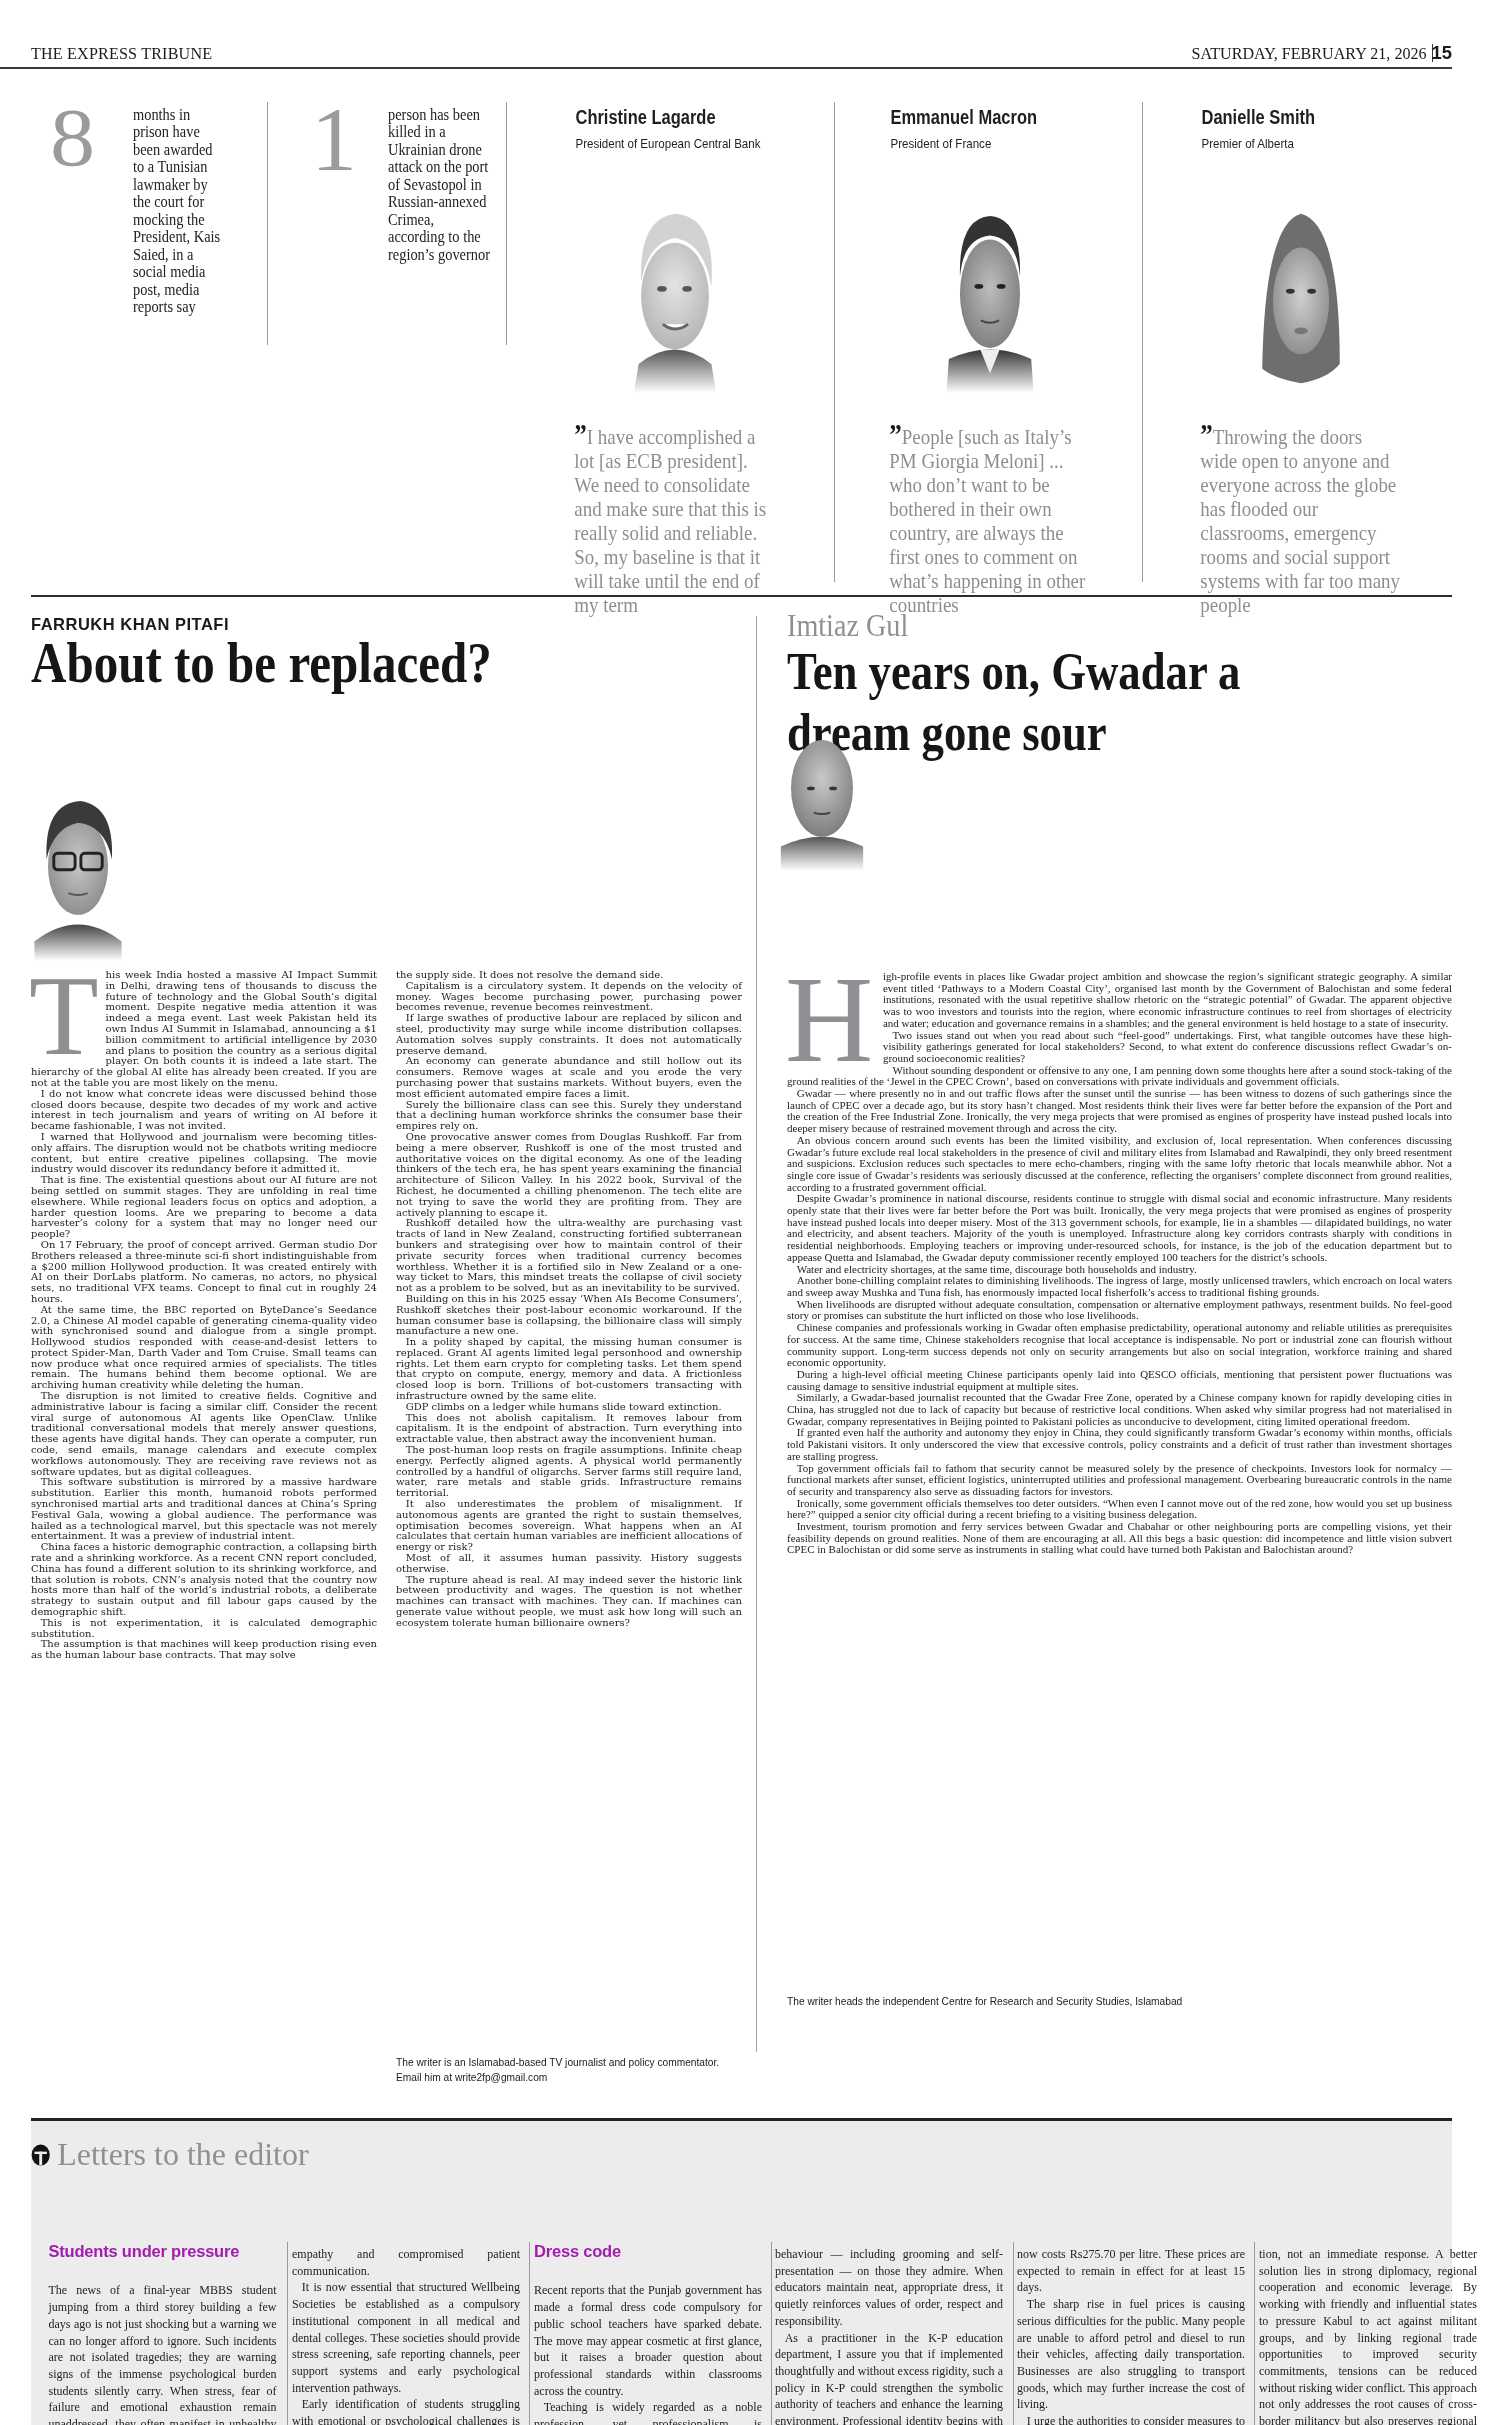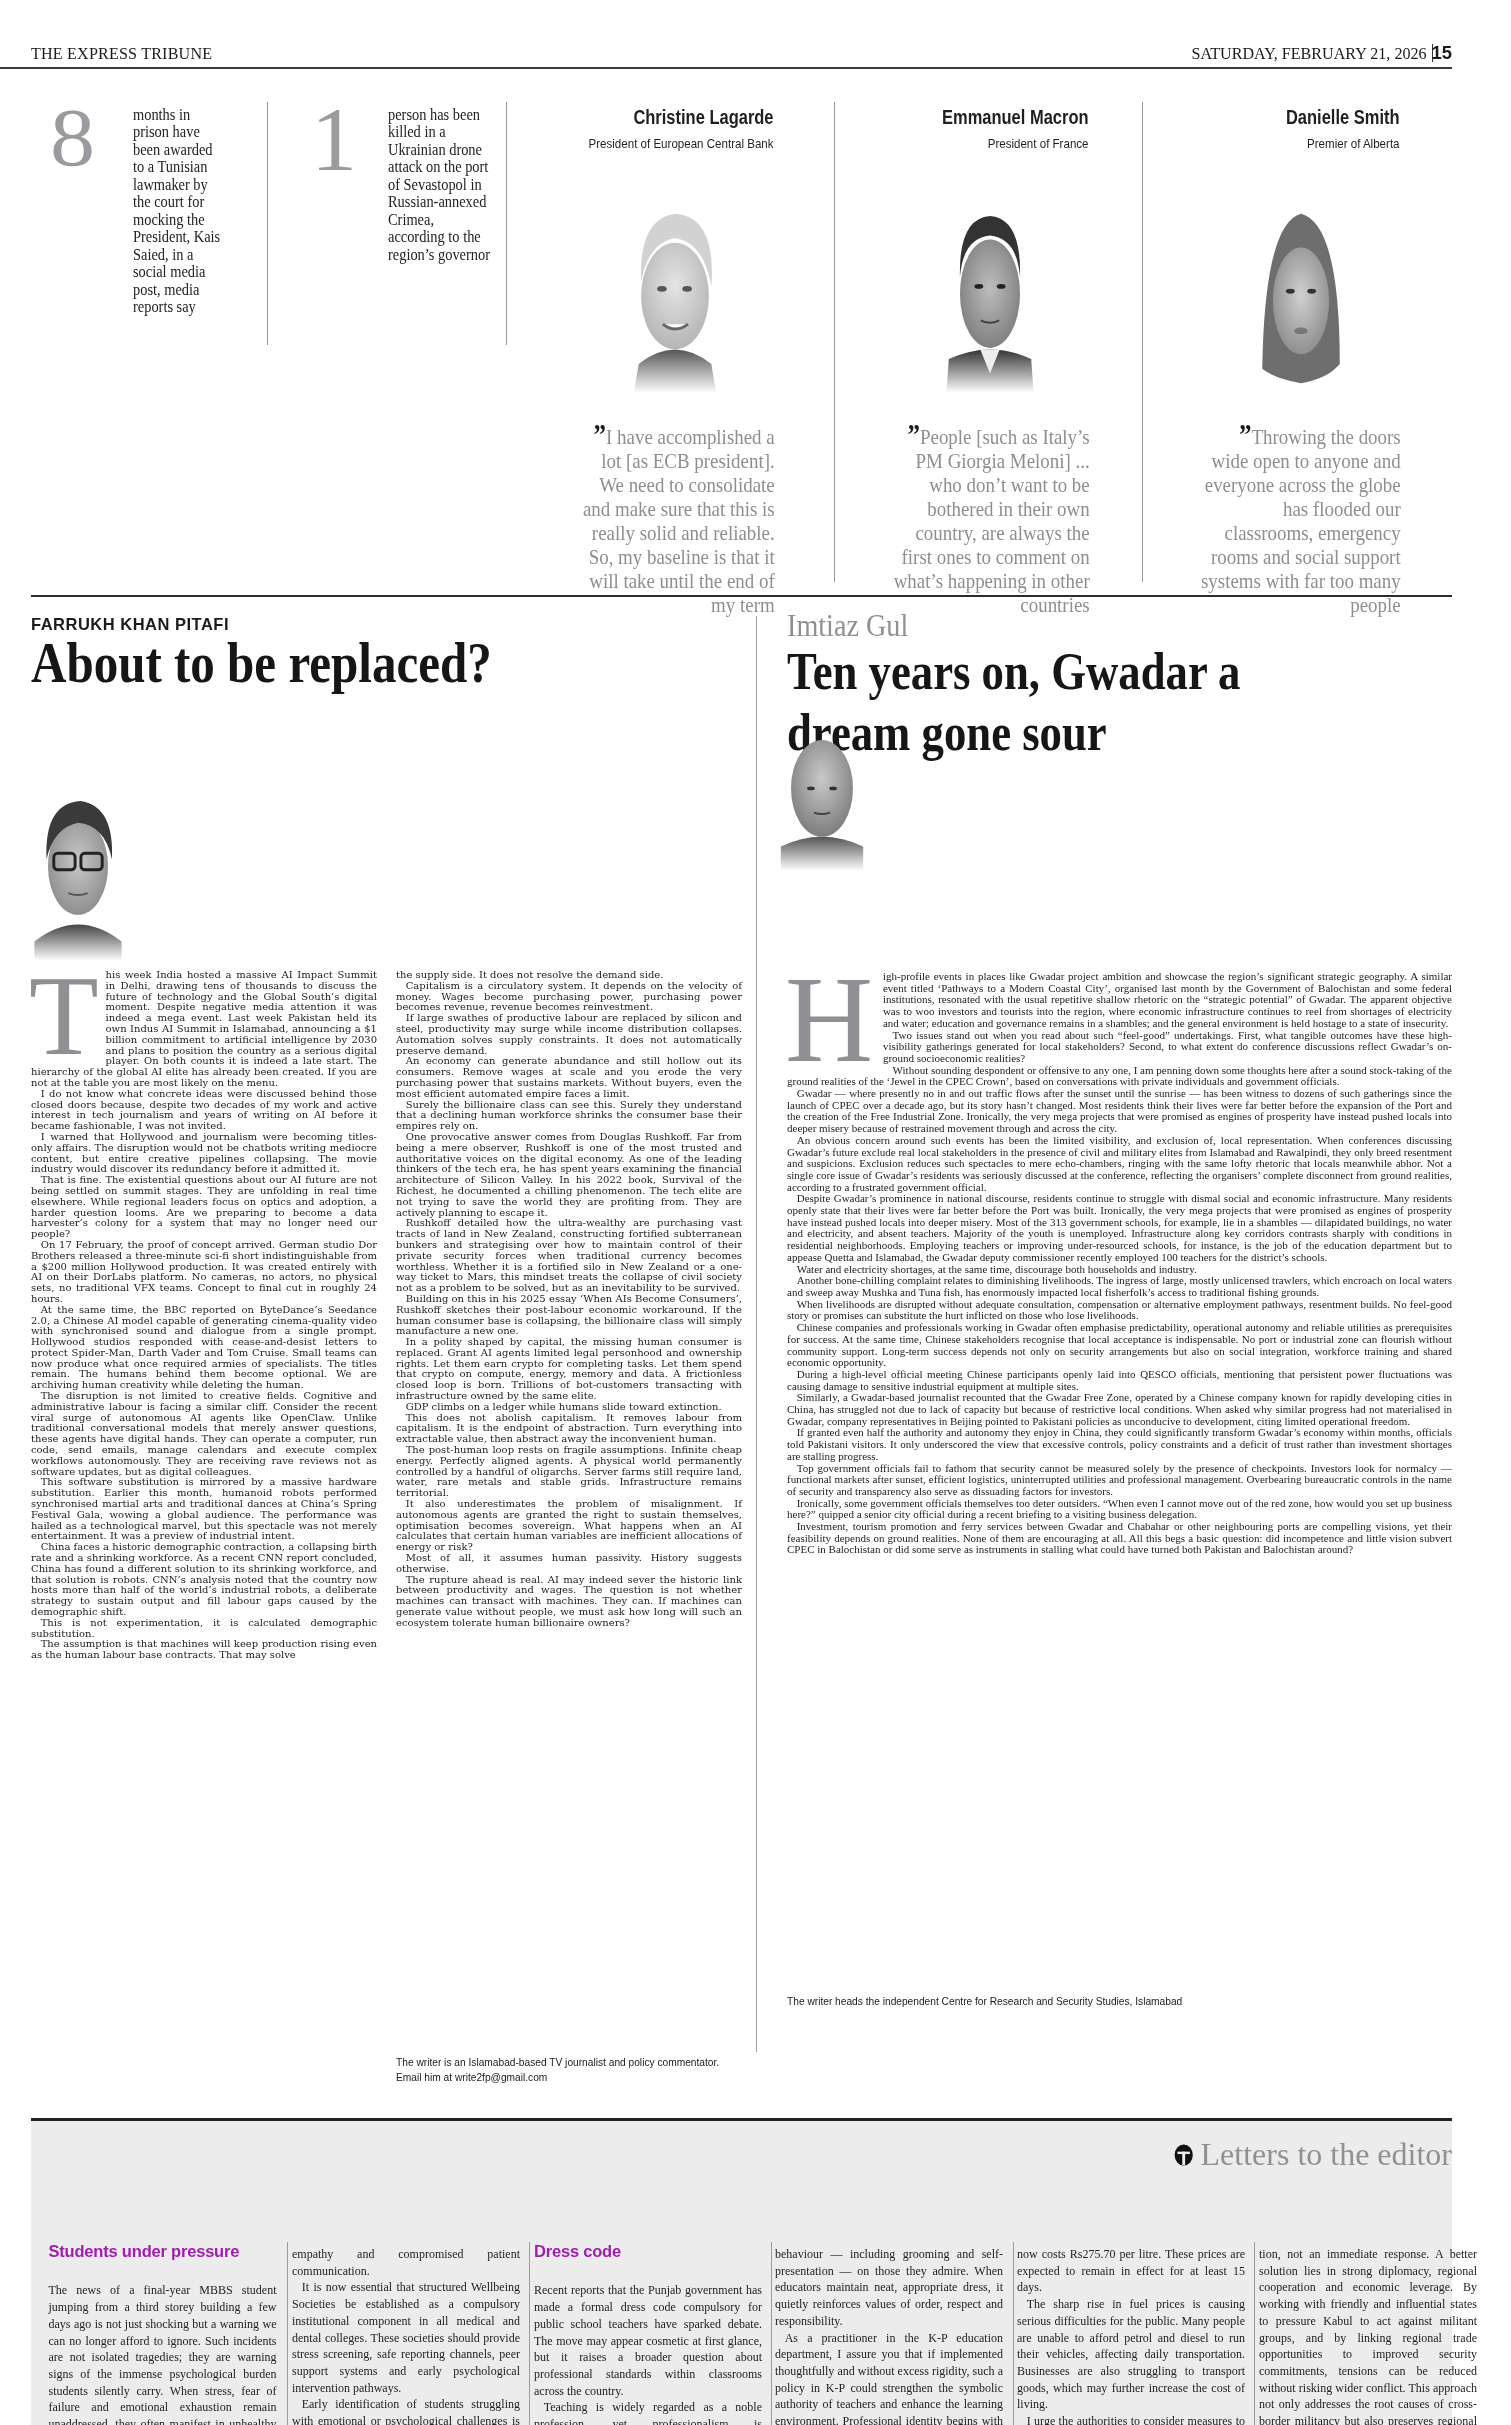--- a/index.html
+++ b/index.html
@@ -14,21 +14,21 @@
   .masthead .page { position: absolute; right: 0; top: -1px; font-family: "Liberation Sans", sans-serif; font-weight: bold; font-size: 18.4px; color: #1b1b1b; }
   .rule-top { position: absolute; left: 0; top: 67px; width: 1452px; height: 1.9px; background: #3a3a3a; }
 
   
   .stat { position: absolute; top: 99px; }
   .stat .num { position: absolute; font-family: "Liberation Serif", serif; color: #9a9b9e; }
   .stat .txt { position: absolute; font-family: "Liberation Serif", serif; font-size: 16px; line-height: 17.5px; color: #222; transform: scaleX(0.9); transform-origin: left top; }
   .vrule { position: absolute; width: 1px; background: #9a9a9a; }
 
   
-  .qcard { position: absolute; top: 99px; width: 233px; text-align: right; }
+  .qcard { position: absolute; top: 99px; width: 233px; text-align: left; }
   .qcard .name { font-family: "Liberation Sans", sans-serif; font-weight: bold; font-size: 19.4px; color: #1f1f1f; margin-top: 6.8px; transform: scaleX(0.85); }
   .qcard .role { font-family: "Liberation Sans", sans-serif; font-size: 13.6px; color: #1f1f1f; margin-top: 6.8px; transform: scaleX(0.85); }
   .qcard .portrait { width: 112px; height: 189px; margin: 53px auto 0 auto; position: relative; }
   .qcard .quote { margin-top: 29px; font-family: "Liberation Serif", serif; font-size: 22px; line-height: 24px; color: #8d8e91; transform: scaleX(0.86); transform-origin: center top; }
   .qcard .quote .qmark { color: #1b1b1b; font-weight: bold; font-size: 29px; }
 
   .rule-mid { position: absolute; left: 31px; top: 595px; width: 1421px; height: 1.9px; background: #2c2c2c; }
 
   
   .byline-caps { position: absolute; font-family: "Liberation Sans", sans-serif; font-weight: bold; font-size: 16.5px; letter-spacing: 0.5px; color: #1b1b1b; }
@@ -38,21 +38,21 @@
   .col-text p { text-indent: 9.7px; }
   .col-text p.first { text-indent: 0; }
   .col-text .dropcap { float: left; font-family: "Liberation Serif", serif; color: #8f9093; font-size: 114px; line-height: 87px; margin: 1.9px 6.8px 0 -1.9px; }
   .g-text { font-family: "Liberation Serif", serif; font-size: 11px; line-height: 11.7px; }
   .g-text .dropcap { font-size: 122px; line-height: 94px; margin-right: 9.7px; }
   .tagline { position: absolute; font-family: "Liberation Sans", sans-serif; font-weight: normal; font-size: 10.2px; line-height: 15px; color: #1b1b1b; }
   .col-divider { position: absolute; left: 756px; top: 616px; width: 1px; height: 1436px; background: #a0a0a0; }
 
   
   .letters { position: absolute; left: 31px; top: 2118px; width: 1421px; height: 482px; background: #ececec; border-top: 3.4px solid #222; }
-  .letters-title { position: absolute; left: 0; width: 100%; top: 14.6px; text-align: right; font-family: "Liberation Serif", serif; font-size: 32px; color: #8f9093; }
+  .letters-title { position: absolute; left: 0; width: 100%; top: 14.6px; text-align: left; font-family: "Liberation Serif", serif; font-size: 32px; color: #8f9093; }
   .letters-title .t-logo { display: inline-block; width: 19.4px; height: 22px; vertical-align: -1px; margin-right: 6.8px; }
   .lcol { position: absolute; top: 121px; width: 228px; font-family: "Liberation Serif", serif; font-size: 12px; line-height: 16.7px; color: #222; text-align: justify; }
   .lcol p { text-indent: 9.7px; }
   .lcol p.first { text-indent: 0; }
   .lcol h3 { font-family: "Liberation Sans", sans-serif; font-weight: bold; font-size: 16.5px; line-height: 18.4px; color: #a21caf; margin-bottom: 22px; letter-spacing: -0.2px; }
   .lvrule { position: absolute; top: 121px; width: 1px; height: 374px; background: #9a9a9a; }
 
   .photo svg { width: 100%; height: 100%; display: block; }
 </style>
 </head>

